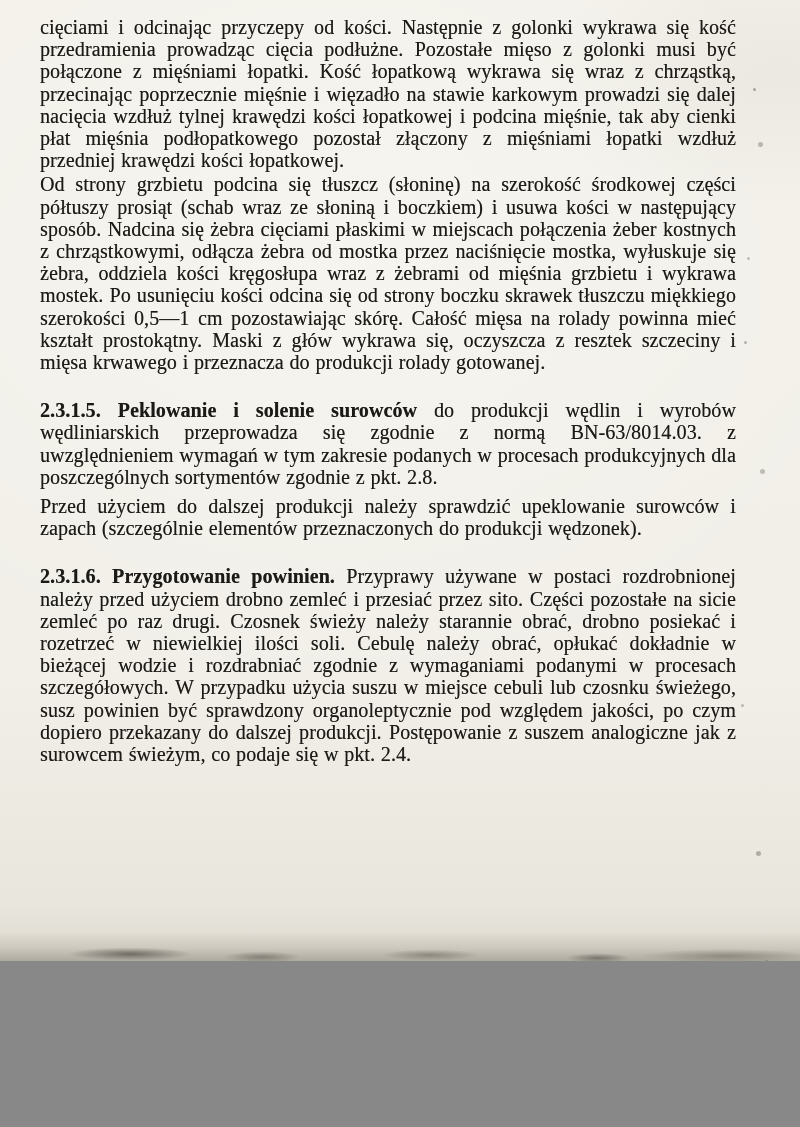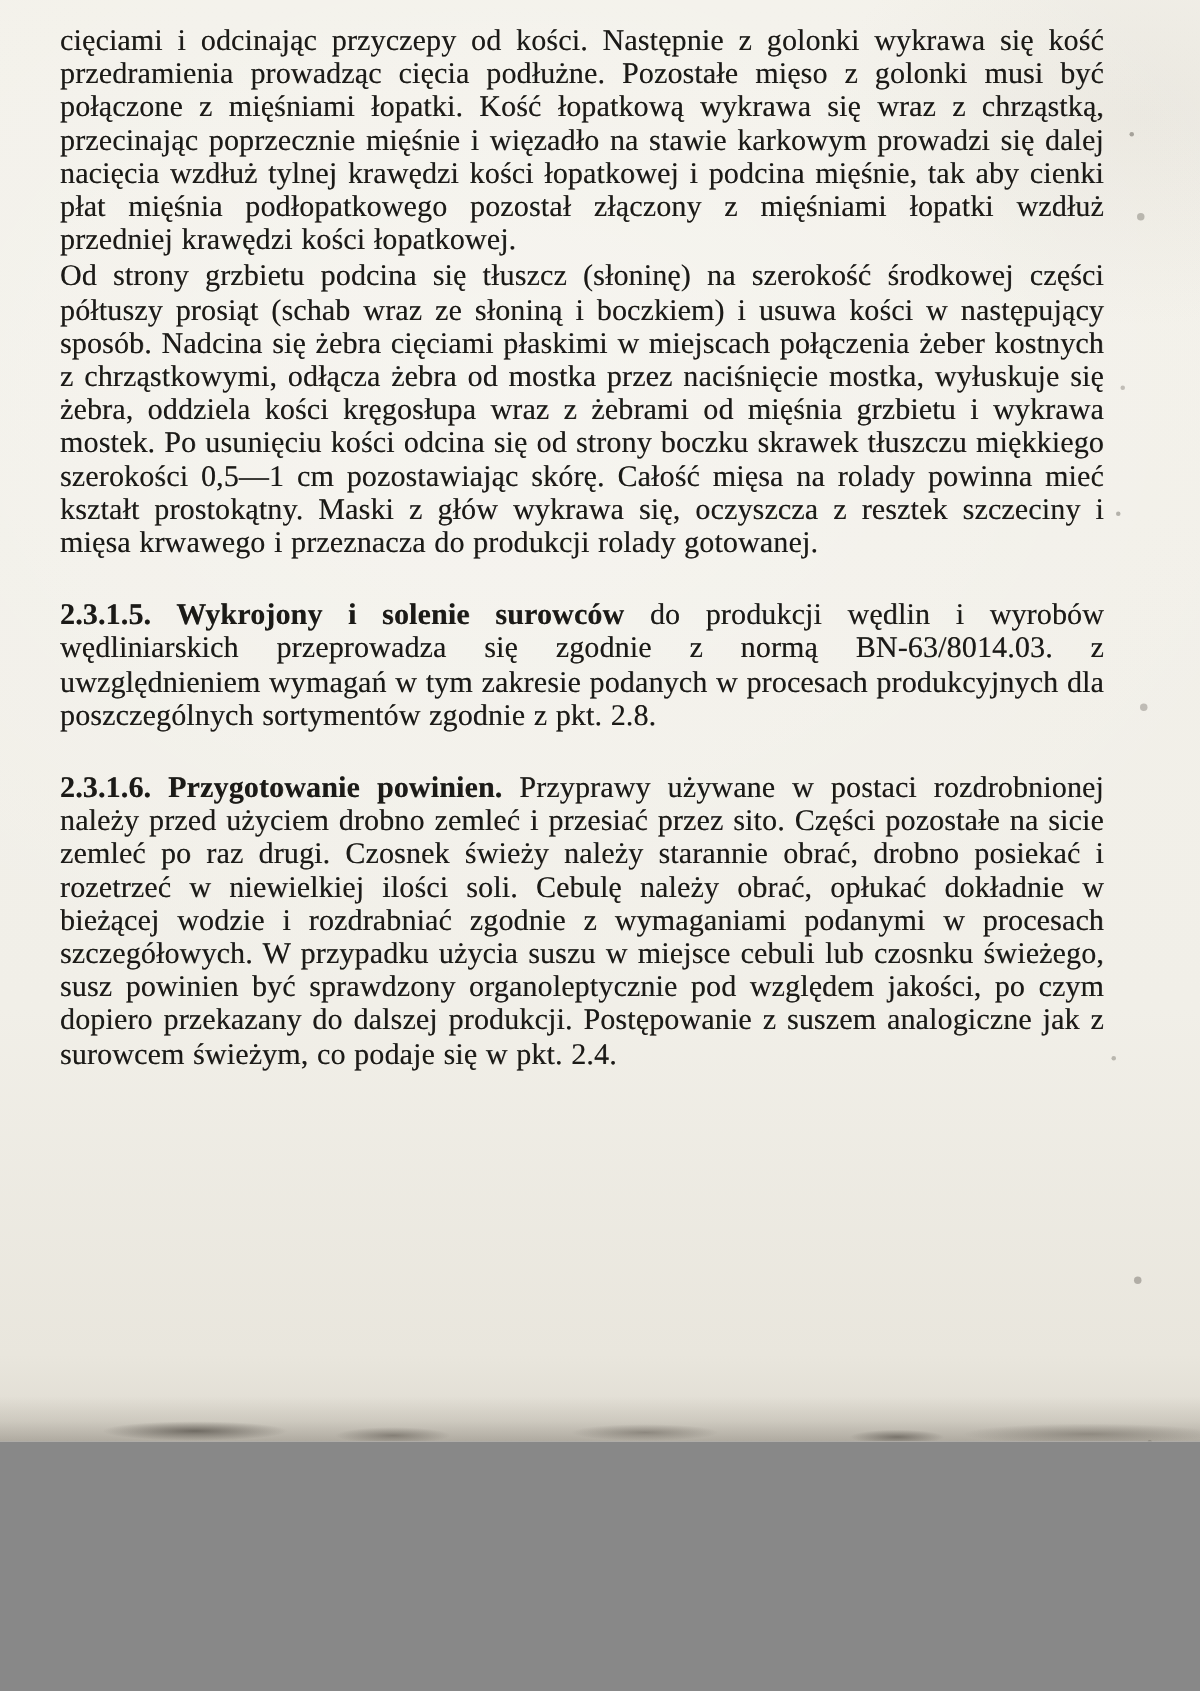--- a/index.html
+++ b/index.html
@@ -111,24 +111,25 @@
 <div class="page">
 
   <main class="text-block">
 
     <p>cięciami i odcinając przyczepy od kości. Następnie z golonki wykrawa się kość przedramienia prowadząc cięcia podłużne. Pozostałe mięso z golonki musi być połączone z mięśniami łopatki. Kość łopatkową wykrawa się wraz z chrząstką, przecinając poprzecznie mięśnie i więzadło na stawie karkowym prowadzi się dalej nacięcia wzdłuż tylnej krawędzi kości łopatkowej i podcina mięśnie, tak aby cienki płat mięśnia podłopatkowego pozostał złączony z mięśniami łopatki wzdłuż przedniej krawędzi kości łopatkowej.</p>
 
 
     <p>Od strony grzbietu podcina się tłuszcz (słoninę) na szerokość środkowej części półtuszy prosiąt (schab wraz ze słoniną i boczkiem) i usuwa kości w następujący sposób. Nadcina się żebra cięciami płaskimi w miejscach połączenia żeber kostnych z chrząstkowymi, odłącza żebra od mostka przez naciśnięcie mostka, wyłuskuje się żebra, oddziela kości kręgosłupa wraz z żebrami od mięśnia grzbietu i wykrawa mostek. Po usunięciu kości odcina się od strony boczku skrawek tłuszczu miękkiego szerokości 0,5—1 cm pozostawiając skórę. Całość mięsa na rolady powinna mieć kształt prostokątny. Maski z głów wykrawa się, oczyszcza z resztek szczeciny i mięsa krwawego i przeznacza do produkcji rolady gotowanej.</p>
 
     <p class="gap-before">
-      <span class="lead">2.3.1.5. Wykrojony i solenie surowców</span>
+      <span class="lead">2.3.1.5. Peklowanie i solenie surowców</span>
       <span>do produkcji wędlin i wyrobów wędliniarskich przeprowadza się zgodnie z normą BN-63/8014.03. z uwzględnieniem wymagań w tym zakresie podanych w procesach produkcyjnych dla poszczególnych sortymentów zgodnie z pkt. 2.8.</span>
     </p>
 
+    <p class="small-gap-before">Przed użyciem do dalszej produkcji należy sprawdzić upeklowanie surowców i zapach (szczególnie elementów przeznaczonych do produkcji wędzonek).</p>
 
     <p class="gap-before">
       <span class="lead">2.3.1.6. Przygotowanie powinien.</span>
       <span>Przyprawy używane w postaci rozdrobnionej należy przed użyciem drobno zemleć i przesiać przez sito. Części pozostałe na sicie zemleć po raz drugi. Czosnek świeży należy starannie obrać, drobno posiekać i rozetrzeć w niewielkiej ilości soli. Cebulę należy obrać, opłukać dokładnie w bieżącej wodzie i rozdrabniać zgodnie z wymaganiami podanymi w procesach szczegółowych. W przypadku użycia suszu w miejsce cebuli lub czosnku świeżego, susz powinien być sprawdzony organoleptycznie pod względem jakości, po czym dopiero przekazany do dalszej produkcji. Postępowanie z suszem analogiczne jak z surowcem świeżym, co podaje się w pkt. 2.4.</span>
     </p>
 
   </main>
 
   <div class="watermark">wedlinydomowe.pl</div>
 

